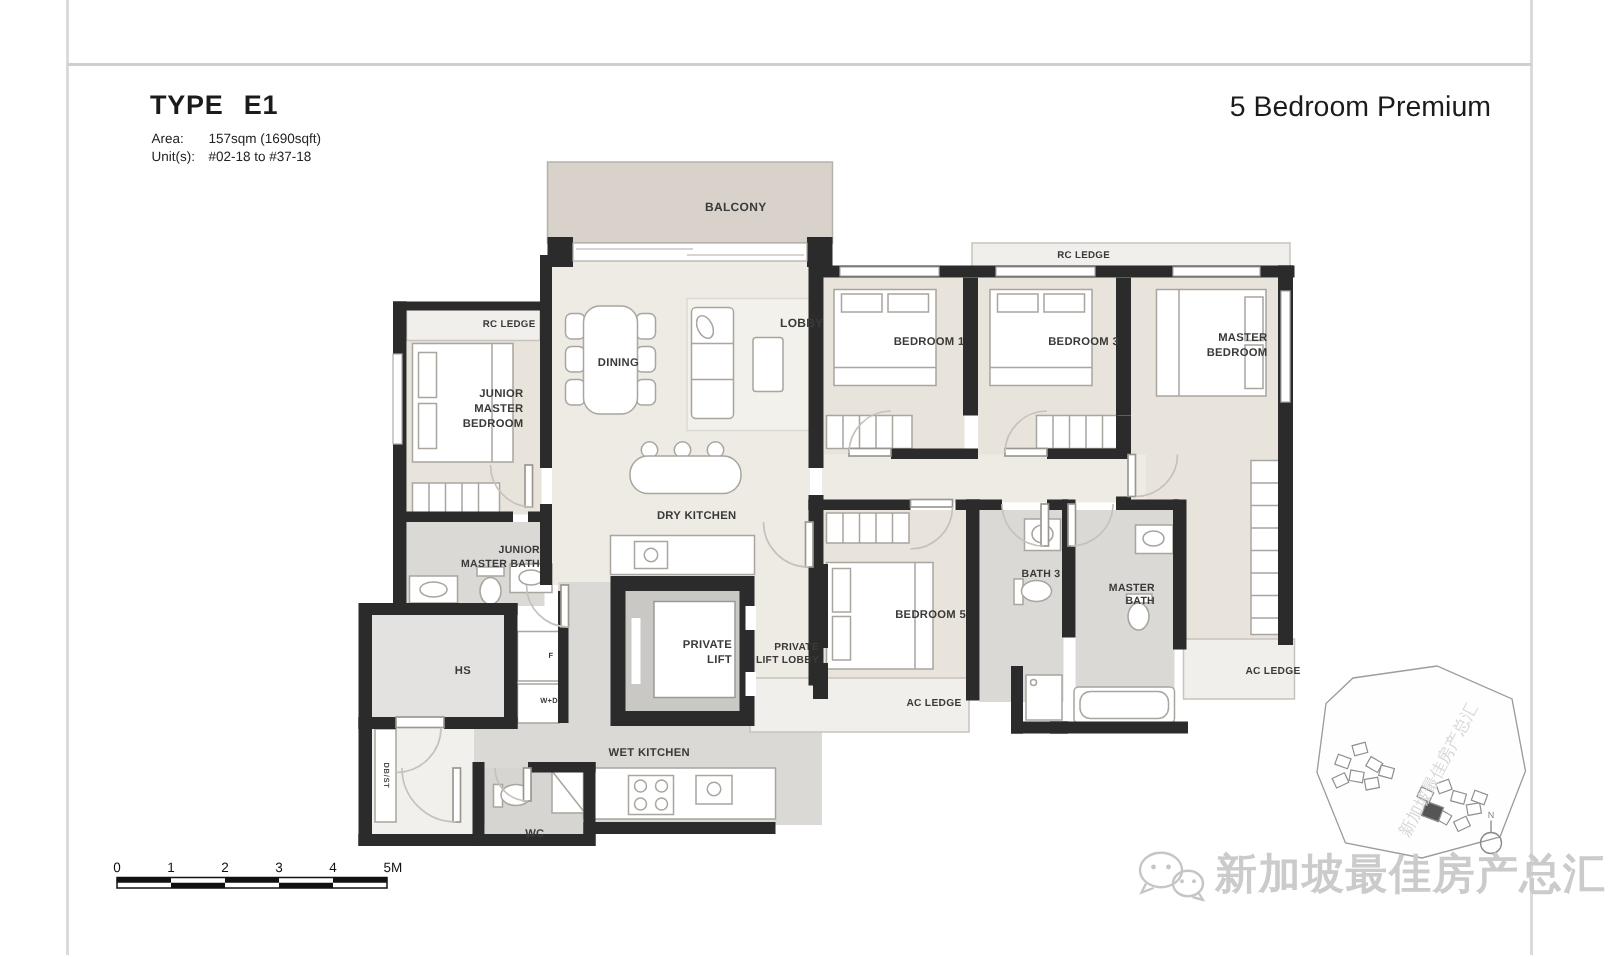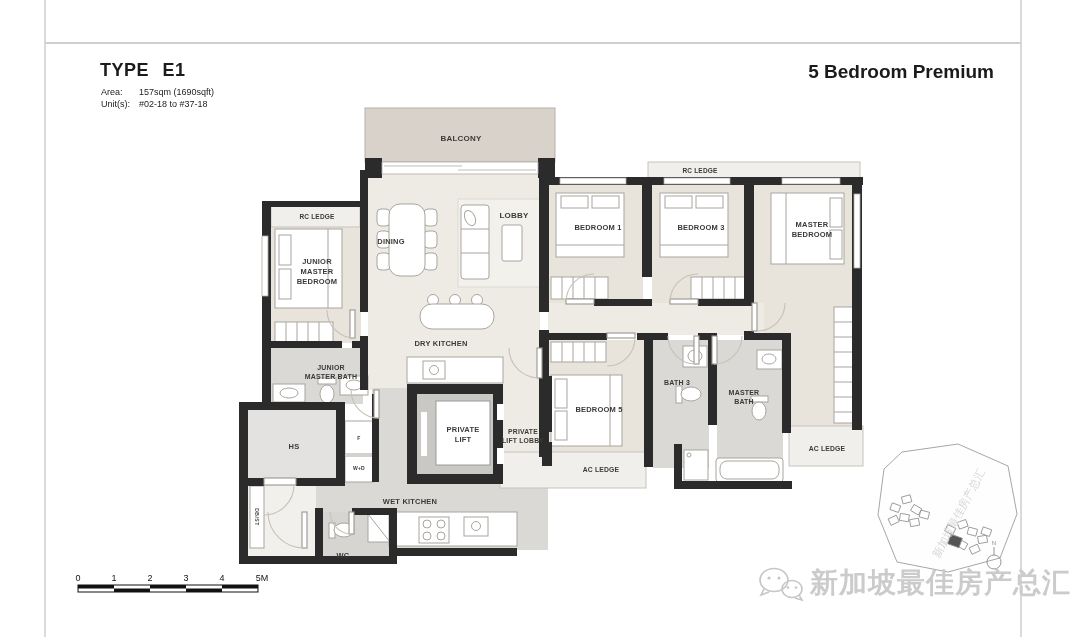--- a/index.html
+++ b/index.html
@@ -7,23 +7,23 @@
         font-family:"Liberation Sans",sans-serif;}
   .frame{position:absolute;background:#dadada}
   .frame.left{left:44px;top:0;width:2px;height:637px}
   .frame.right{left:1020px;top:0;width:2px;height:637px}
   .frame.top{left:45px;top:42px;width:976px;height:2px;background:#cfcfcf}
   .type-title{position:absolute;left:100px;top:60px;font-size:18px;font-weight:bold;color:#1b1b1b;
               word-spacing:8px;letter-spacing:.5px}
   .meta{position:absolute;left:101px;top:87px;font-size:9px;color:#222;line-height:1.3}
   .meta .row{display:flex}
   .meta .k{width:38px}
-  .category{position:absolute;top:61px;right:86px;font-size:19px;font-weight:700;color:#1b1b1b}
+  .category{position:absolute;top:61px;right:86px;font-size:19px;font-weight:400;color:#1b1b1b}
   .planwrap{position:absolute;left:0;top:0;width:1080px;height:637px}
-  .lbl{position:absolute;transform:translate(-50%,-50%);text-align:center;font-weight:bold;
+  .lbl{position:absolute;transform:translate(-50%,-50%);text-align:right;font-weight:bold;
        color:#3a3a3a;line-height:1.3;letter-spacing:.2px}
   .vlbl{position:absolute;transform:translate(-50%,-50%);writing-mode:vertical-rl;font-weight:bold;
         color:#4a4a4a;letter-spacing:.5px}
   .disclaimer{position:absolute;left:78px;top:601px;font-size:7.4px;font-style:italic;color:#2d2d2d;
               letter-spacing:.1px}
   .watermark{position:absolute;left:754px;top:564px;display:flex;align-items:center;gap:4px}
   .watermark-text{font-size:28px;font-weight:bold;color:#cbcbcb;letter-spacing:1px;white-space:nowrap}
 </style>
 </head>
 <body>

